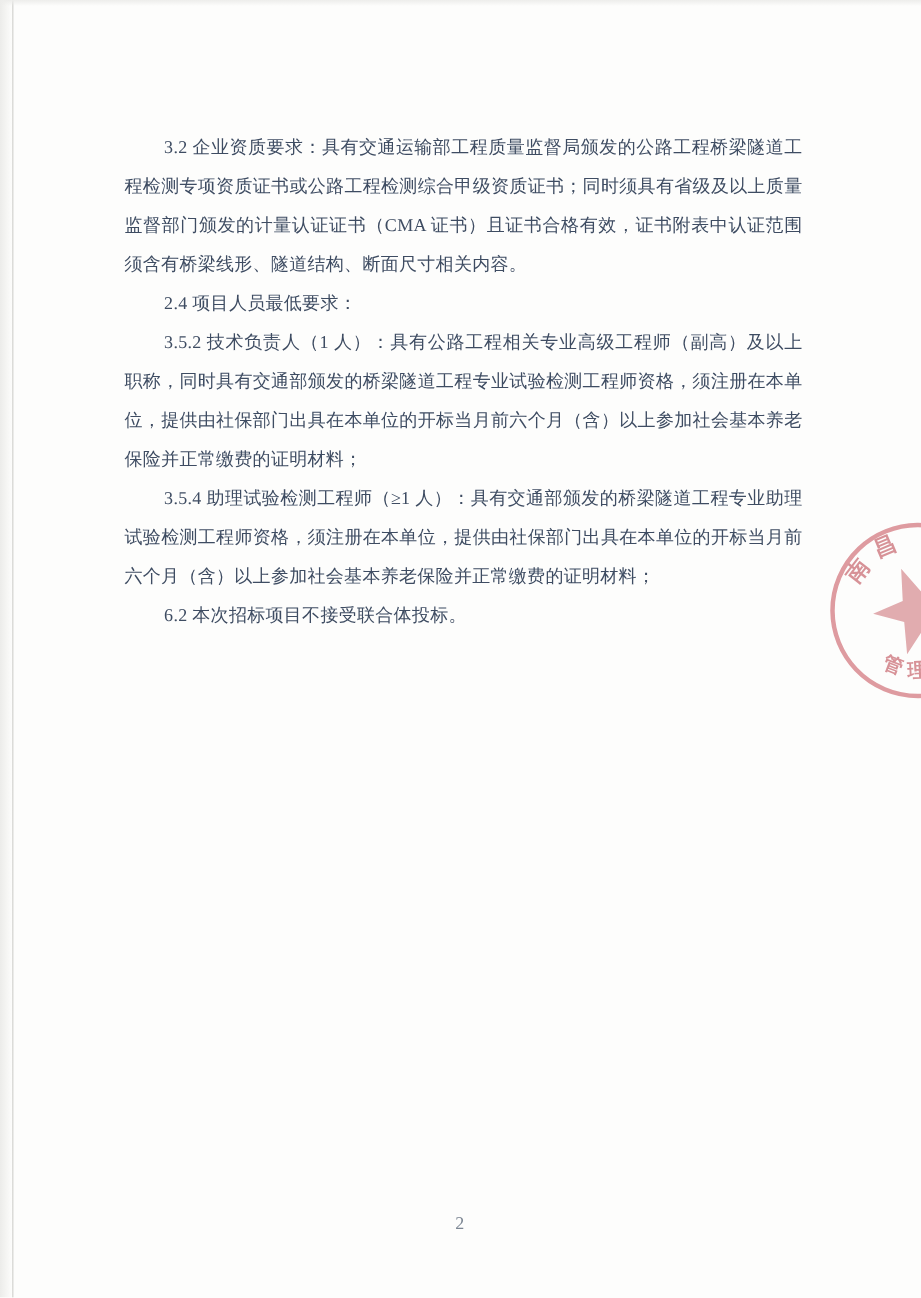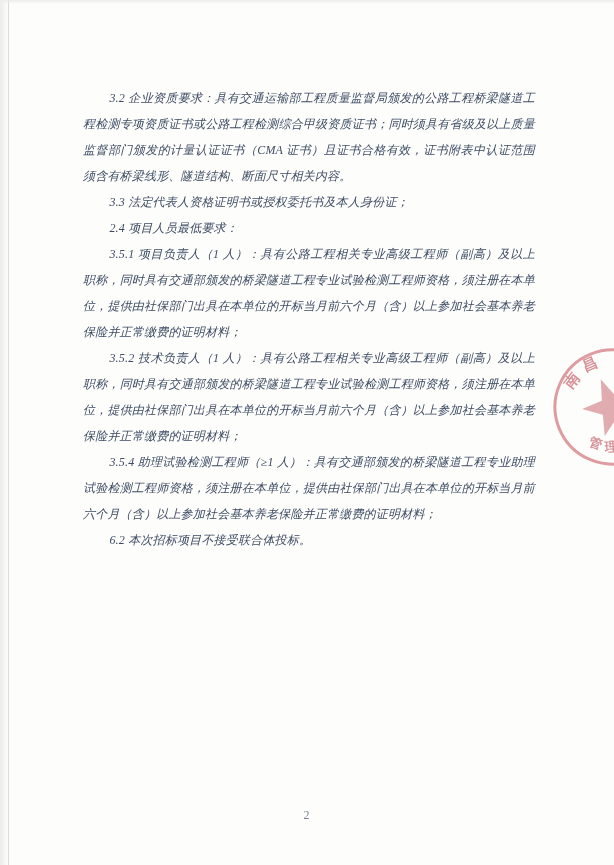--- a/index.html
+++ b/index.html
@@ -31,21 +31,20 @@
     color: #3e4c62;
     font-size: 12px;
     line-height: 26px;
     letter-spacing: 0.2px;
     text-align: justify;
   }
   .text-block p {
     margin: 0;
     text-indent: 2.2em;
     word-break: break-all;
-    font-style: italic;
   }
   .stamp-wrap {
     position: absolute;
     left: 542px; top: 337px;
     width: 140px; height: 140px;
     filter: blur(0.4px);
     opacity: 0.82;
     pointer-events: none;
   }
   .page-number {
@@ -61,23 +60,21 @@
 </head>
 <body>
 
 <div>
 
   <div class="scan-edge-left"></div>
   <div class="scan-edge-top"></div>
 
   <main class="text-block">
     <p>3.2 企业资质要求：具有交通运输部工程质量监督局颁发的公路工程桥梁隧道工程检测专项资质证书或公路工程检测综合甲级资质证书；同时须具有省级及以上质量监督部门颁发的计量认证证书（CMA 证书）且证书合格有效，证书附表中认证范围须含有桥梁线形、隧道结构、断面尺寸相关内容。</p>
-    <p>3.3 法定代表人资格证明书或授权委托书及本人身份证；</p>
     <p>2.4 项目人员最低要求：</p>
-    <p>3.5.1 项目负责人（1 人）：具有公路工程相关专业高级工程师（副高）及以上职称，同时具有交通部颁发的桥梁隧道工程专业试验检测工程师资格，须注册在本单位，提供由社保部门出具在本单位的开标当月前六个月（含）以上参加社会基本养老保险并正常缴费的证明材料；</p>
     <p>3.5.2 技术负责人（1 人）：具有公路工程相关专业高级工程师（副高）及以上职称，同时具有交通部颁发的桥梁隧道工程专业试验检测工程师资格，须注册在本单位，提供由社保部门出具在本单位的开标当月前六个月（含）以上参加社会基本养老保险并正常缴费的证明材料；</p>
     <p>3.5.4 助理试验检测工程师（≥1 人）：具有交通部颁发的桥梁隧道工程专业助理试验检测工程师资格，须注册在本单位，提供由社保部门出具在本单位的开标当月前六个月（含）以上参加社会基本养老保险并正常缴费的证明材料；</p>
     <p>6.2 本次招标项目不接受联合体投标。</p>
   </main>
 
   <div class="stamp-wrap">
     <svg width="140" height="140" viewBox="0 0 140 140">
       <defs>
         <path id="arcTop" d="M 32.76 91.5 A 43 43 0 1 1 107.24 91.5" fill="none"></path>
         <path id="arcBottom" d="M 30.1 88.6 A 44 44 0 0 0 109.9 88.6" fill="none"></path>

